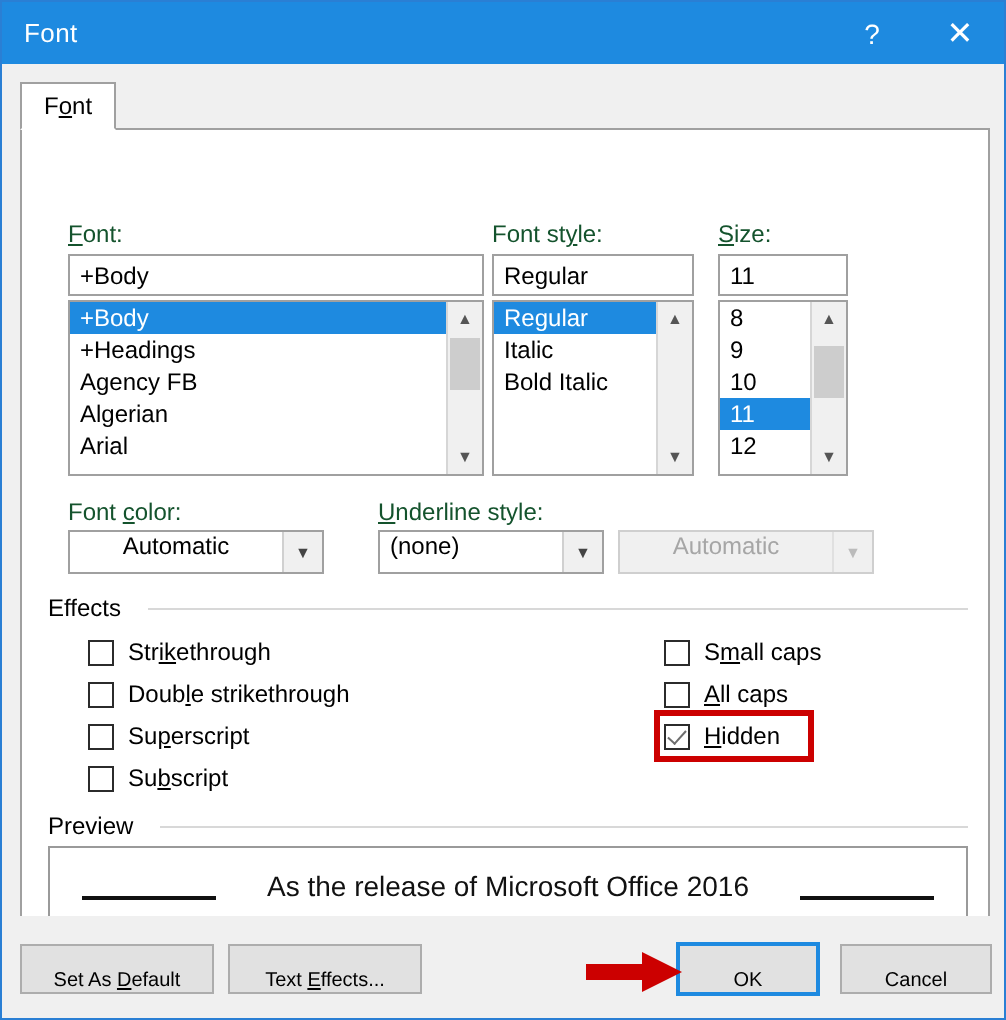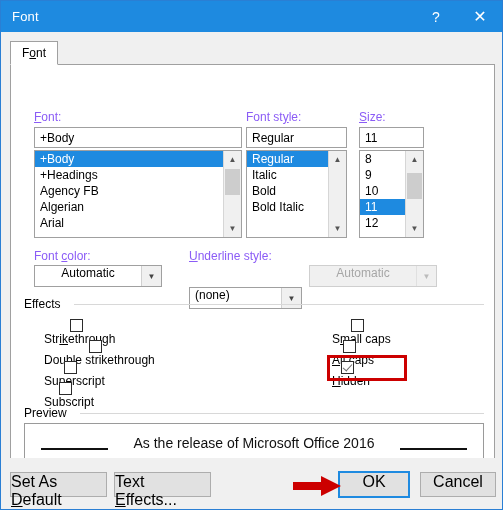--- a/index.html
+++ b/index.html
@@ -42,21 +42,21 @@
     border:1px solid #a0a0a0;
   }
   .tab.active{left:0;background:#fff;border-bottom:1px solid #fff;z-index:3;}
   .tab.inactive{left:64px;background:#e4e4e4;border-bottom:1px solid #a0a0a0;}
   .tabpanel{
     position:absolute;left:9px;top:32px;width:485px;height:415px;
     box-sizing:border-box;background:#fff;border:1px solid #a0a0a0;
   }
   u.ak{text-decoration:underline;}
   
-  .lbl{position:absolute;font-size:12px;color:#8b5cf6;white-space:nowrap;}
+  .lbl{position:absolute;font-size:12px;color:#14532d;white-space:nowrap;}
   .lbl.dim{color:#a6a6a6;}
   
   .tbox{
     position:absolute;box-sizing:border-box;background:#fff;
     border:1px solid #a0a0a0;font-size:12px;
     display:flex;align-items:center;padding-left:5px;
   }
   
   .listbox{
     position:absolute;box-sizing:border-box;background:#fff;
@@ -92,21 +92,21 @@
     display:flex;align-items:center;justify-content:center;font-size:8px;color:#444;
   }
   .combo.disabled{background:#f0f0f0;border-color:#cfcfcf;}
   .combo.disabled .cval{color:#a6a6a6;}
   .combo.disabled .carrow{color:#bbb;border-left-color:#e0e0e0;}
   
   .grp{position:absolute;}
   .grp .gtitle{position:absolute;left:0;top:0;background:#fff;padding-right:5px;font-size:12px;}
   .grp .gline{position:absolute;left:50px;top:7px;right:0;height:1px;background:#d8d8d8;}
   
-  .cbrow{position:absolute;display:flex;align-items:center;white-space:nowrap;flex-direction:column;}
+  .cbrow{position:absolute;display:flex;align-items:flex-end;white-space:nowrap;}
   .cbx{
     width:13px;height:13px;box-sizing:border-box;background:#fff;
     border:1px solid #2b2b2b;margin-right:7px;position:relative;flex:none;
   }
   .cbx.checked::after{
     content:"";position:absolute;left:3px;top:0px;width:4px;height:8px;
     border:solid #6e6e6e;border-width:0 1.6px 1.6px 0;transform:rotate(42deg);
   }
   .cblabel{font-size:12px;}
   .redbox{
@@ -119,22 +119,22 @@
   }
   .prevtext{font-size:14px;color:#111;}
   .prevline{position:absolute;height:2px;background:#111;bottom:11px;}
   .prevnote{position:absolute;font-size:12px;white-space:nowrap;}
   
   .footer{
     position:absolute;left:0;bottom:0;width:100%;height:51px;background:#f0f0f0;
   }
   .btn{
     position:absolute;box-sizing:border-box;height:25px;
-    background:#e1e1e1;border:1px solid #adadad;font-size:16px;
-    display:flex;align-items:flex-start;justify-content:center;color:#000;
+    background:#e1e1e1;border:1px solid #adadad;font-size:10px;
+    display:flex;align-items:flex-end;justify-content:center;color:#000;
   }
   .btn.focus{background:#e1e1e1;border:2px solid #1e8ae0;}
   
   .annot-arrow{position:absolute;}
 </style>
 </head>
 <body>
 
 <div class="dialog">
 
@@ -182,21 +182,20 @@
           <div class="sb-arrow up">▲</div>
           <div class="sb-thumb" style="top:18px;height:26px;"></div>
           <div class="sb-arrow dn">▼</div>
         </div>
       </div>
 
       <div class="listbox" style="left:235px;top:85px;width:101px;height:88px;">
         <div class="lbitems">
           <div class="lbitem sel">Regular</div>
           <div class="lbitem">Italic</div>
-          <div class="lbitem">Bold</div>
           <div class="lbitem">Bold Italic</div>
         </div>
         <div class="sbar">
           <div class="sb-arrow up">▲</div>
           <div class="sb-arrow dn">▼</div>
         </div>
       </div>
 
       <div class="listbox" style="left:348px;top:85px;width:65px;height:88px;">
         <div class="lbitems">
@@ -213,21 +212,21 @@
         </div>
       </div>
 
       <div class="lbl" style="left:23px;top:184px;">Font <u class="ak">c</u>olor:</div>
       <div class="lbl" style="left:178px;top:184px;"><u class="ak">U</u>nderline style:</div>
 
       <div class="combo" style="left:23px;top:200px;width:128px;">
         <span class="cval">Automatic</span>
         <span class="carrow">▼</span>
       </div>
-      <div class="combo" style="left:178px;top:200px;width:113px;margin-top:22px;">
+      <div class="combo" style="left:178px;top:200px;width:113px;">
         <span class="cval" style="text-align:left;padding-left:5px;">(none)</span>
         <span class="carrow">▼</span>
       </div>
       <div class="combo disabled" style="left:298px;top:200px;width:128px;">
         <span class="cval">Automatic</span>
         <span class="carrow">▼</span>
       </div>
 
       <div class="grp" style="left:13px;top:232px;width:460px;">
         <div class="gtitle">Effects</div>

